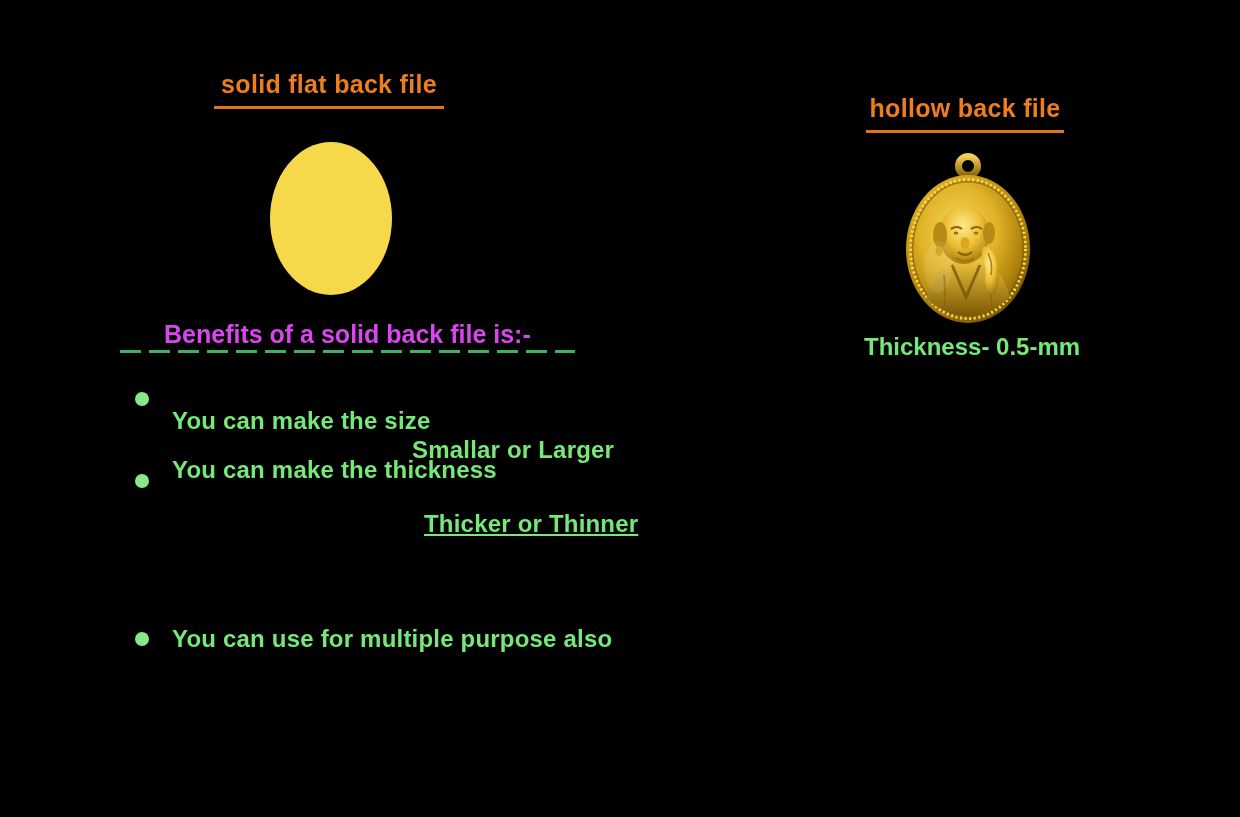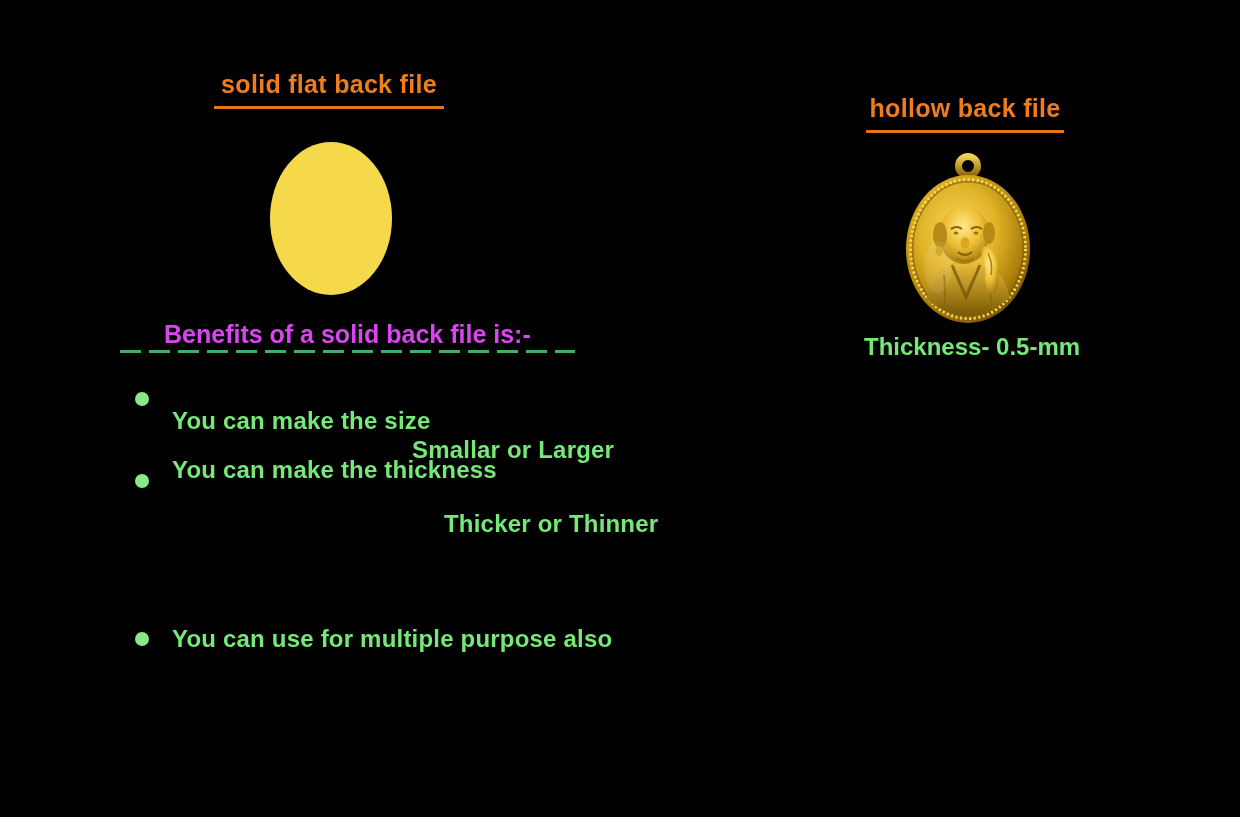--- a/index.html
+++ b/index.html
@@ -29,21 +29,21 @@
   
   .benefit-text{color:#76e878;font-size:24px;white-space:nowrap;letter-spacing:.2px;}
   .bullet-dot{
     width:14px;height:14px;border-radius:50%;background:#8ae88c;
   }
   .b-dot-1{left:135px;top:392px;}
   .b-text-1{left:172px;top:383px;margin-top:24px;}
   .b-text-2{left:412px;top:436px;}
   .b-dot-2{left:135px;top:474px;}
   .b-text-3{left:172px;top:456px;}
-  .b-text-4{left:444px;top:510px;}
+  .b-text-4{left:424px;top:510px;text-decoration:underline;}
   .b-text-5{left:188px;top:558px;}
   .b-dot-3{left:135px;top:632px;}
   .b-text-6{left:172px;top:625px;}
   
   .pendant-wrap{left:898px;top:147px;width:140px;height:178px;}
   .thickness-label{left:864px;top:333px;color:#76e878;font-size:24px;white-space:nowrap;}
 </style>
 </head>
 <body>
 

